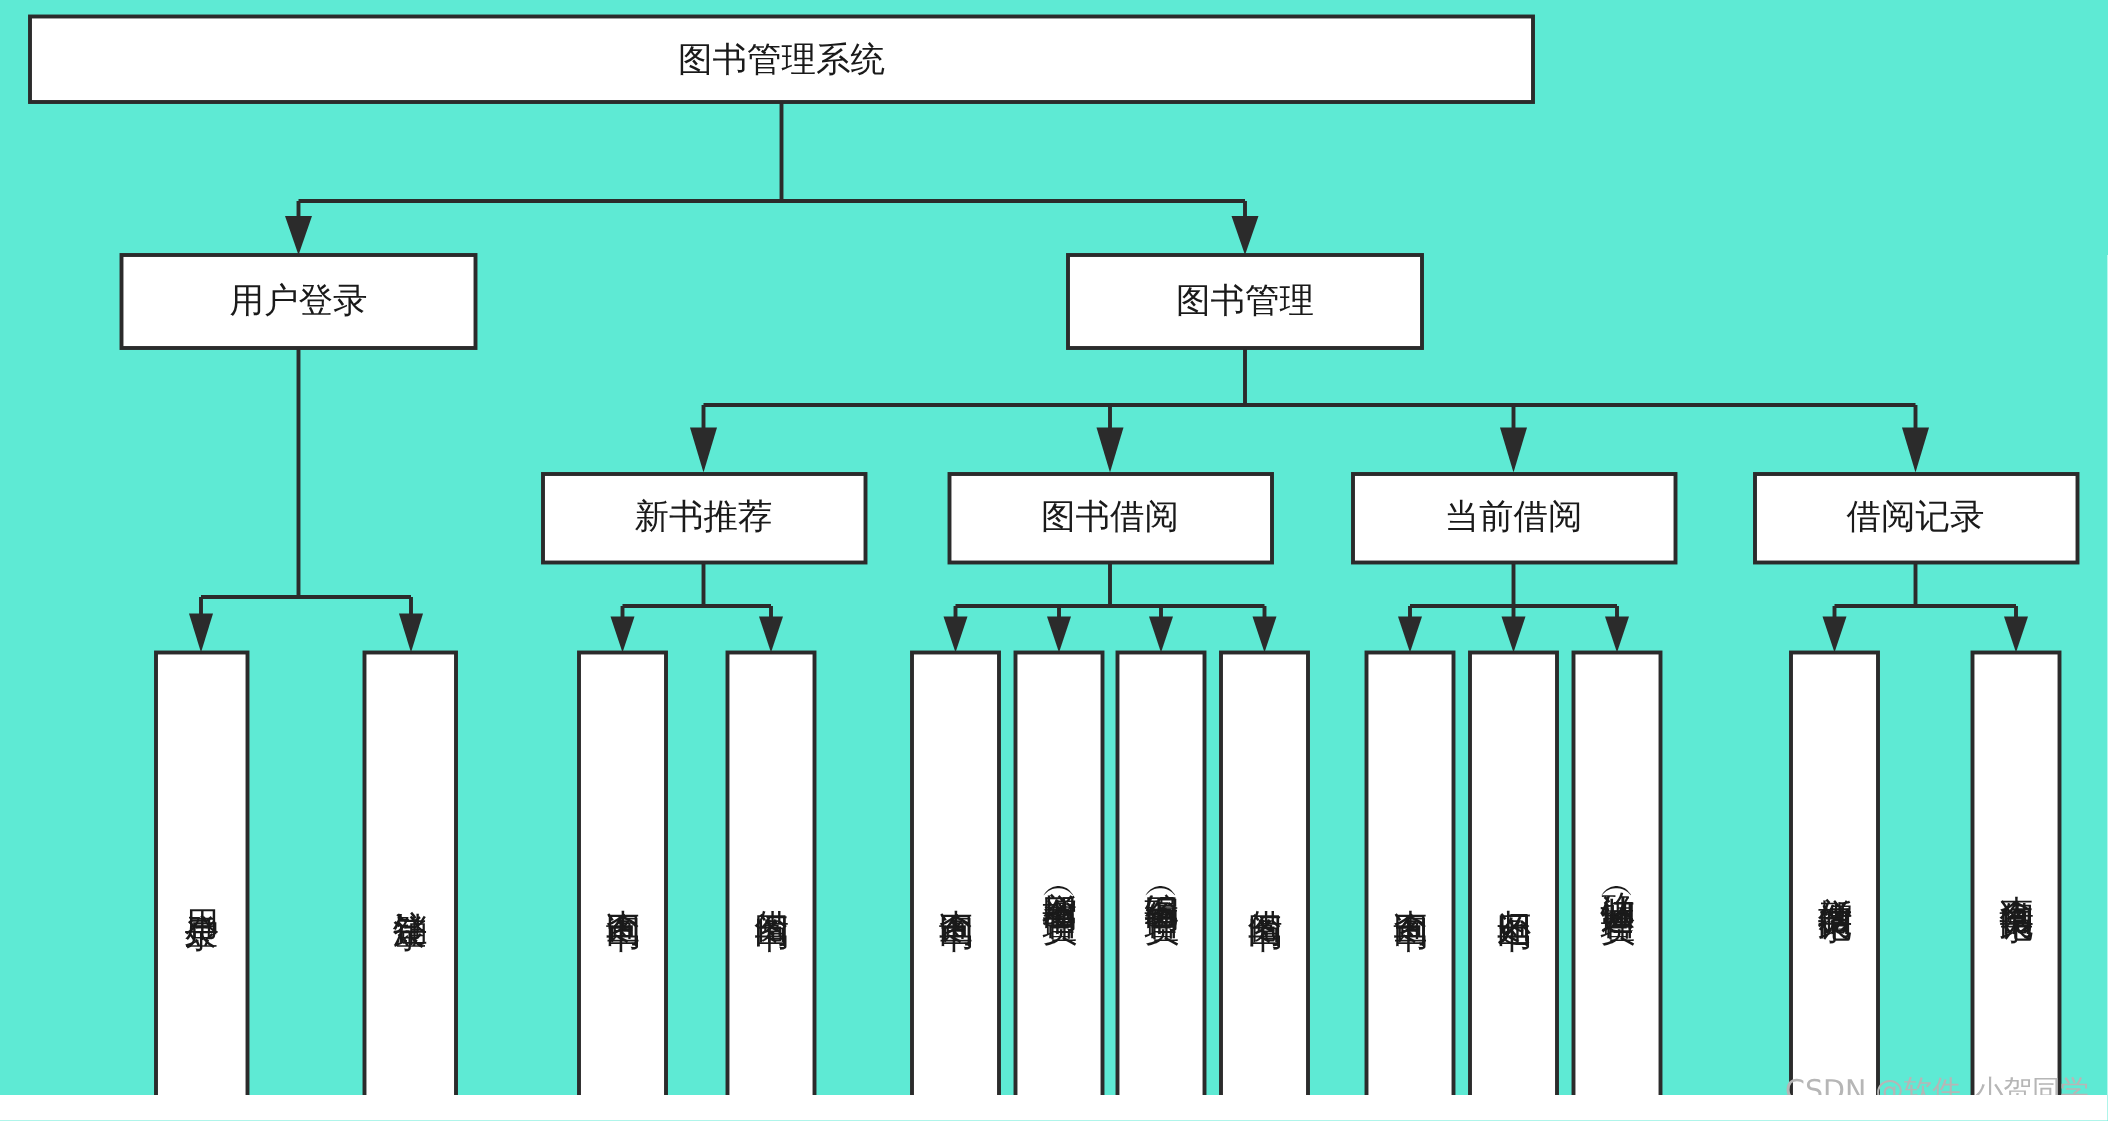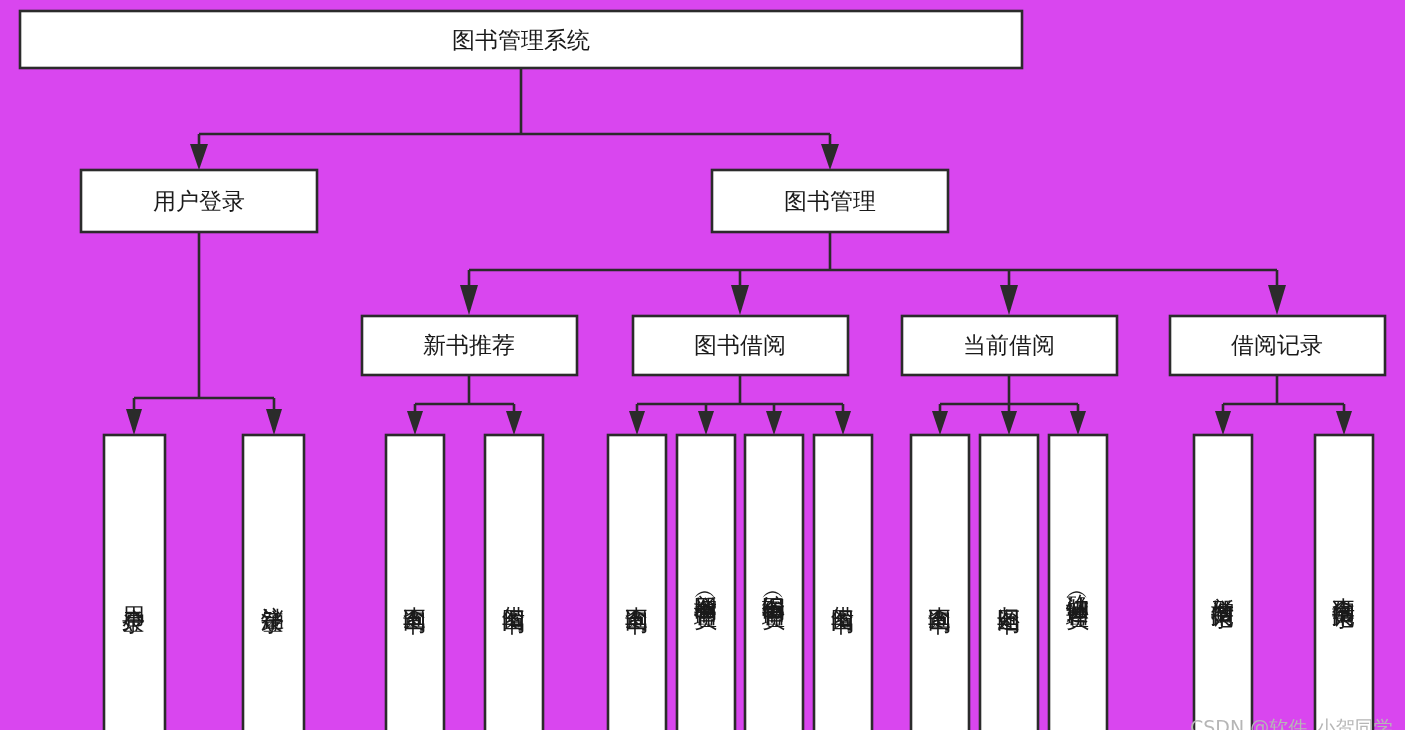--- a/index.html
+++ b/index.html
@@ -8,21 +8,21 @@
     padding: 0;
     background: #ffffff;
   }
   body {
     font-family: "DejaVu Sans", "Liberation Sans", sans-serif;
   }
   #diagram-root {
     position: relative;
     width: 1405px;
     height: 730px;
-    background: #d946ef;
+    background: #5eead4;
     overflow: hidden;
   }
   svg#flowchart {
     position: absolute;
     top: 0;
     left: 0;
     width: 1405px;
     height: 747px;
     display: block;
   }

